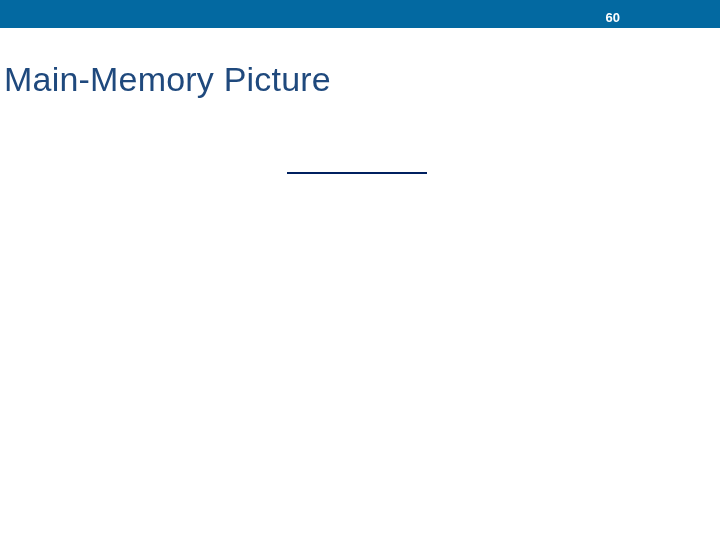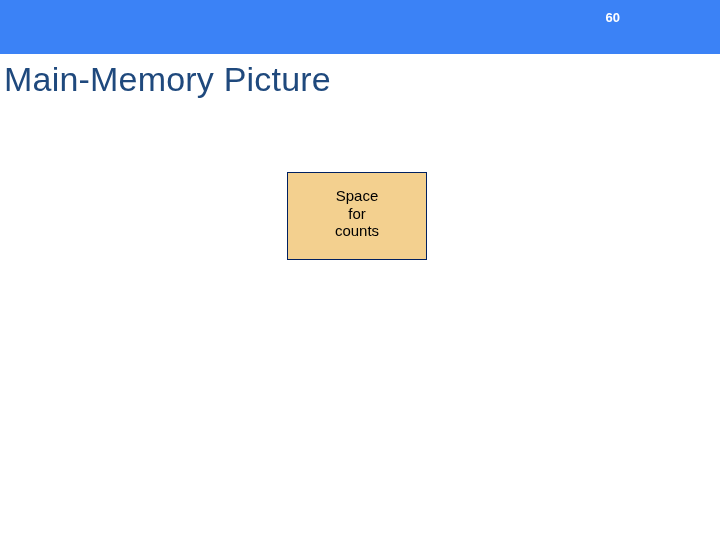--- a/index.html
+++ b/index.html
@@ -6,22 +6,22 @@
     margin: 0;
     padding: 0;
     width: 720px;
     height: 540px;
     background: #ffffff;
     font-family: Arial, Helvetica, sans-serif;
     overflow: hidden;
   }
   .header-bar {
     width: 100%;
-    height: 54px;
-    background: #3b82f6;
+    height: 28px;
+    background: #0369a1;
     position: relative;
   }
   .slide-number {
     position: absolute;
     right: 100px;
     top: 10px;
     color: #ffffff;
     font-size: 13px;
     font-weight: bold;
   }
@@ -64,18 +64,13 @@
 </head>
 <body>
 
 <div class="header-bar">
   <div class="slide-number">60</div>
 </div>
 
 <div class="title">Main-Memory Picture</div>
 
 <div class="diagram">
-  <div class="cell cell-bottom">
-    <span>Space</span><br>
-    <span>for</span><br>
-    <span>counts</span>
-  </div>
 </div>
 
 </body></html>

